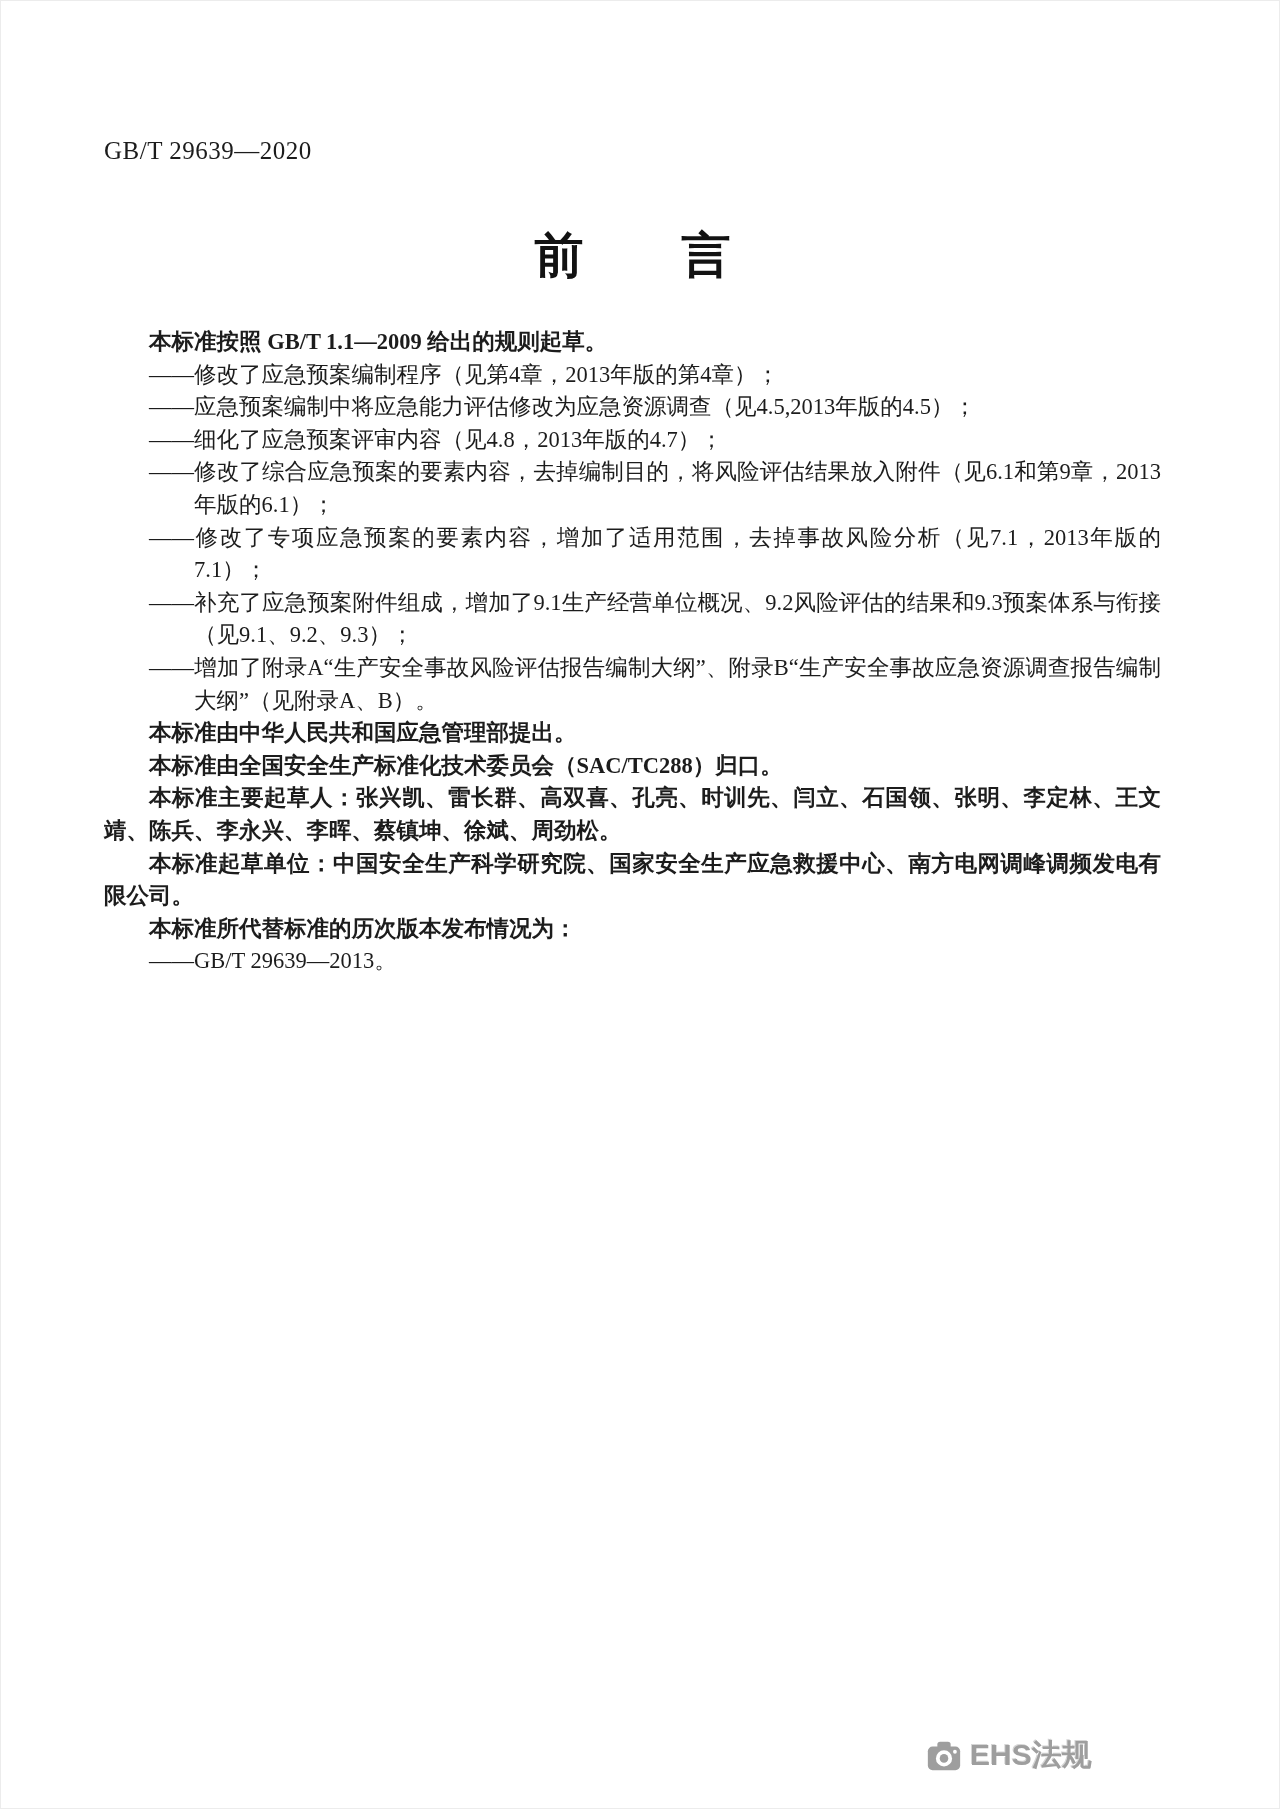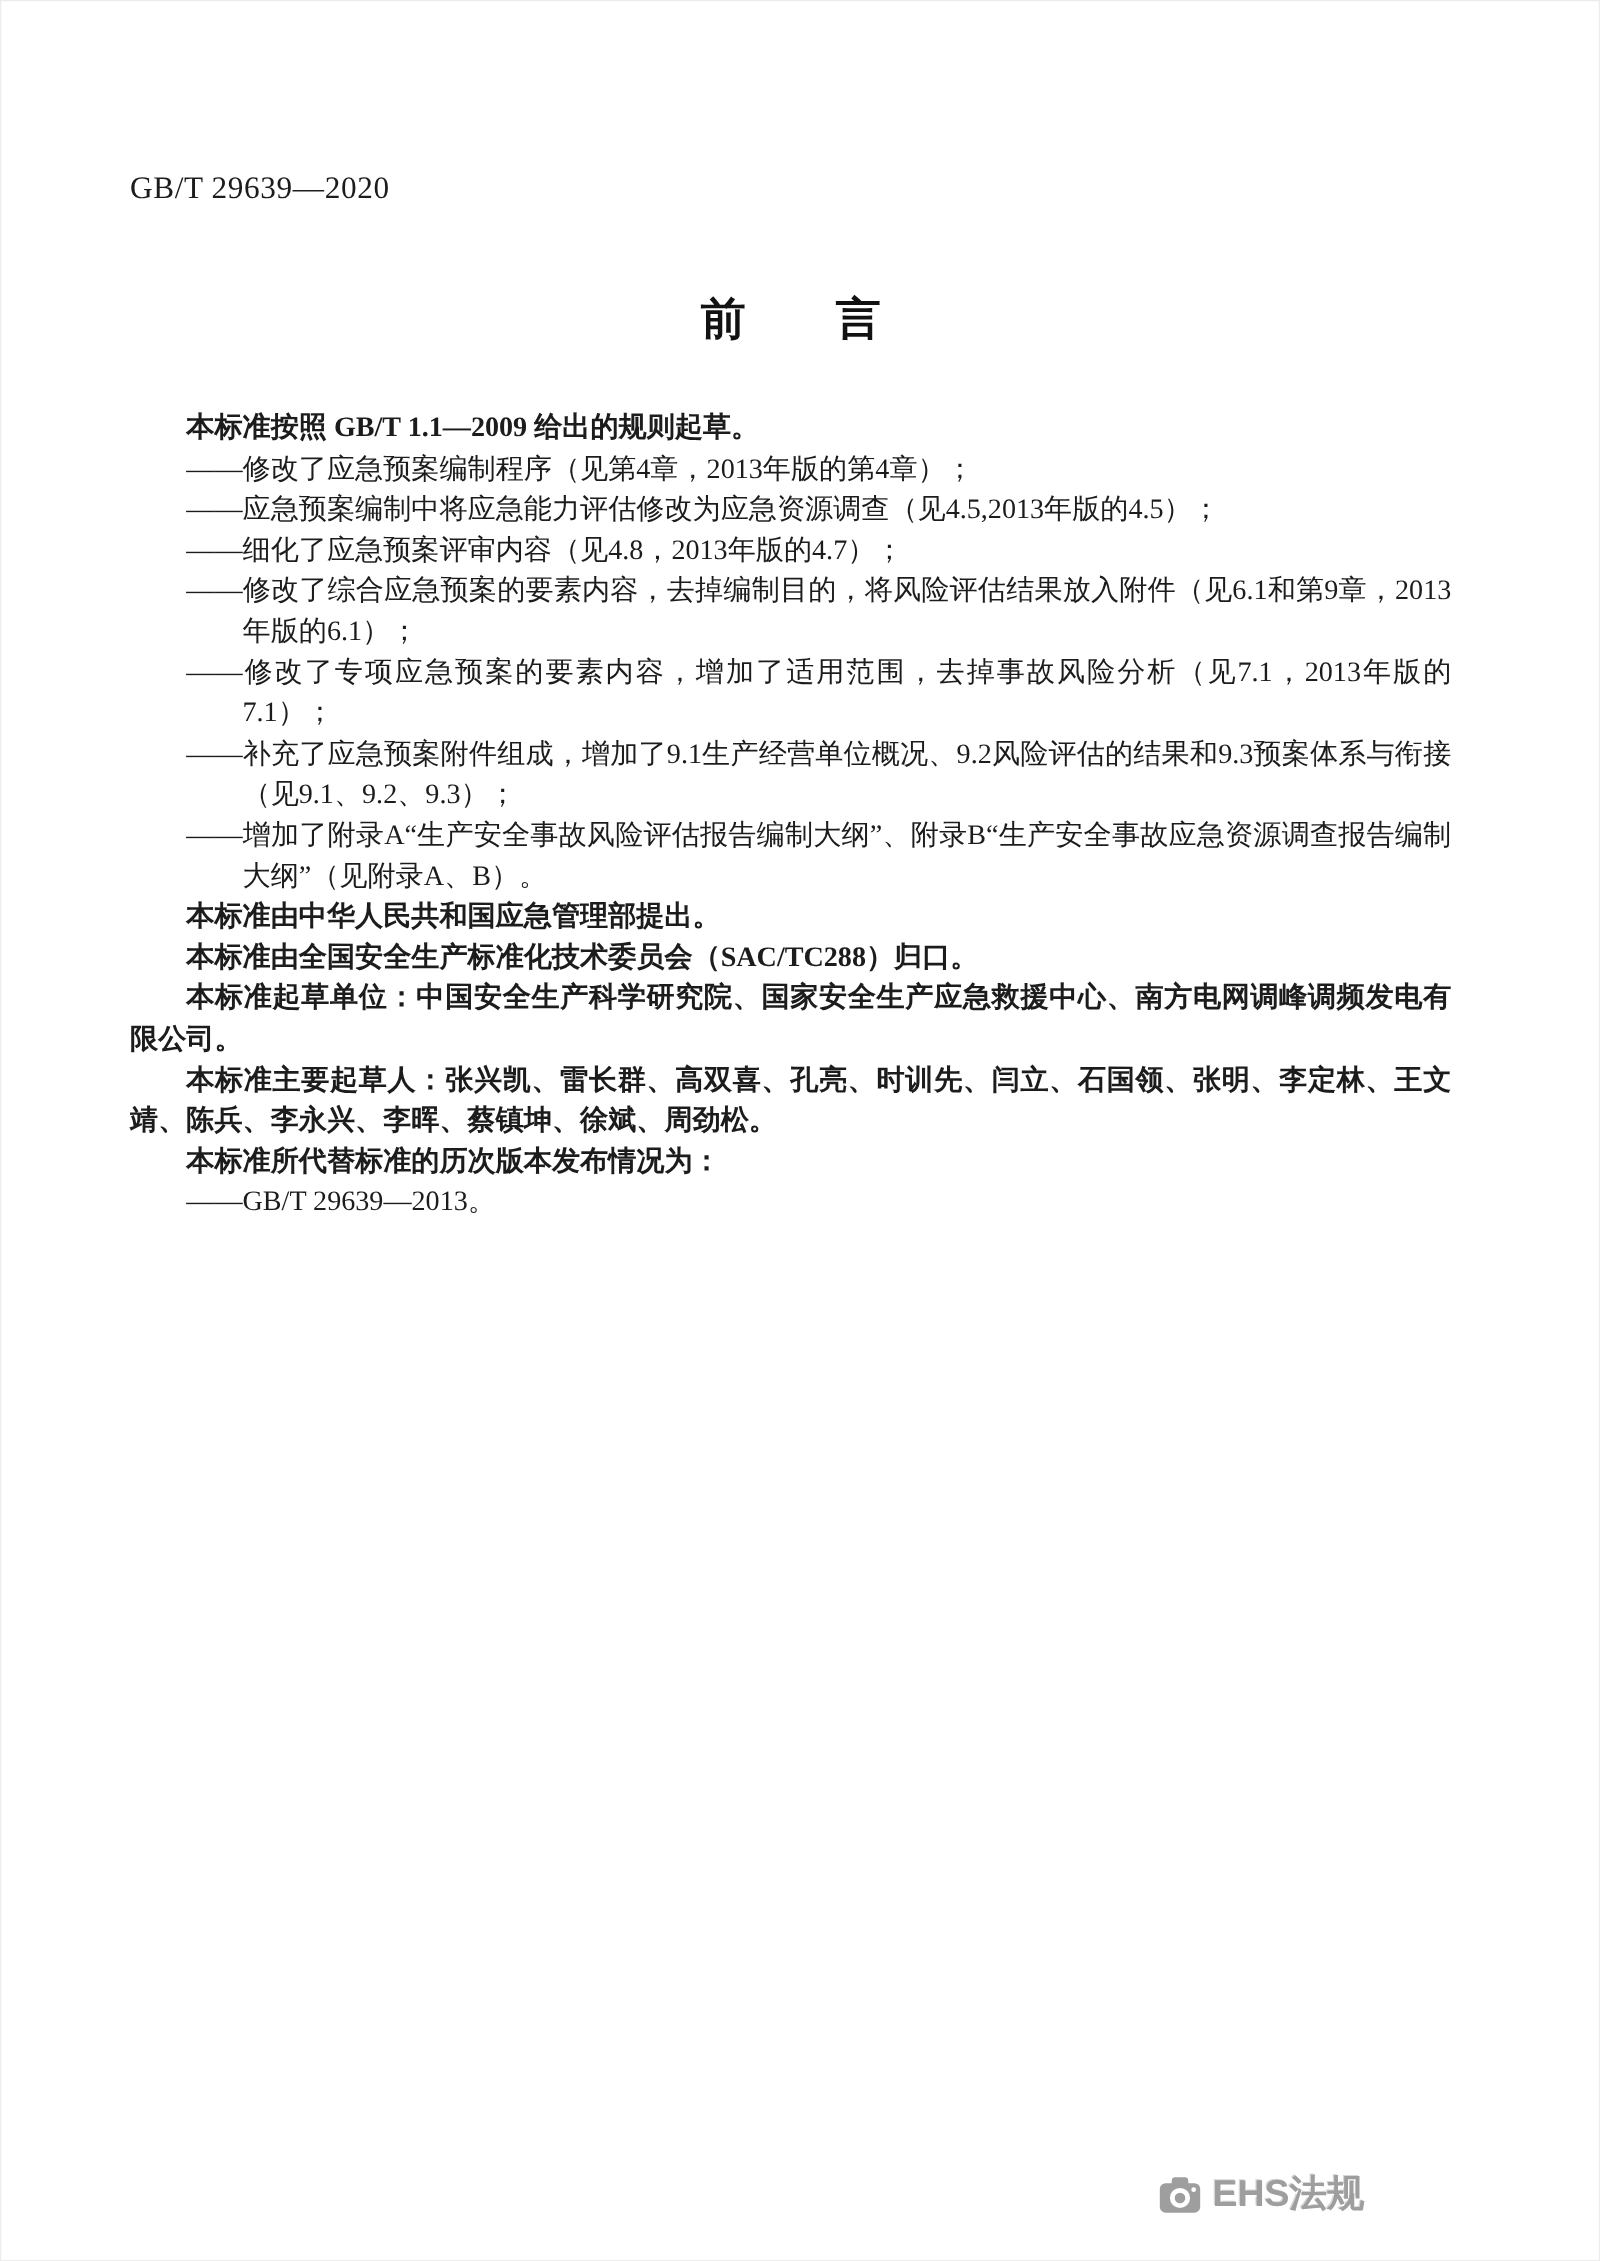--- a/index.html
+++ b/index.html
@@ -27,21 +27,21 @@
     white-space: nowrap;
   }
   .doc-title {
     position: absolute;
     left: 103px;
     width: 1057px;
     top: 228px;
     text-align: center;
     font-family: Liberation Sans, sans-serif;
     font-weight: bold;
-    font-size: 36px;
+    font-size: 49px;
     line-height: 52px;
     color: #121212;
     white-space: pre;
   }
   .body-text {
     position: absolute;
     left: 103px;
     top: 325px;
     width: 1057px;
     font-size: 22.5px;
@@ -96,22 +96,22 @@
       <p class="indent">本标准按照 GB/T 1.1—2009 给出的规则起草。</p>
       <p class="bullet">——修改了应急预案编制程序（见第4章，2013年版的第4章）；</p>
       <p class="bullet">——应急预案编制中将应急能力评估修改为应急资源调查（见4.5,2013年版的4.5）；</p>
       <p class="bullet">——细化了应急预案评审内容（见4.8，2013年版的4.7）；</p>
       <p class="bullet">——修改了综合应急预案的要素内容，去掉编制目的，将风险评估结果放入附件（见6.1和第9章，2013年版的6.1）；</p>
       <p class="bullet">——修改了专项应急预案的要素内容，增加了适用范围，去掉事故风险分析（见7.1，2013年版的7.1）；</p>
       <p class="bullet">——补充了应急预案附件组成，增加了9.1生产经营单位概况、9.2风险评估的结果和9.3预案体系与衔接（见9.1、9.2、9.3）；</p>
       <p class="bullet">——增加了附录A“生产安全事故风险评估报告编制大纲”、附录B“生产安全事故应急资源调查报告编制大纲”（见附录A、B）。</p>
       <p class="indent">本标准由中华人民共和国应急管理部提出。</p>
       <p class="indent">本标准由全国安全生产标准化技术委员会（SAC/TC288）归口。</p>
+      <p class="indent">本标准主要起草人：张兴凯、雷长群、高双喜、孔亮、时训先、闫立、石国领、张明、李定林、王文靖、陈兵、李永兴、李晖、蔡镇坤、徐斌、周劲松。</p>
       <p class="indent">本标准起草单位：中国安全生产科学研究院、国家安全生产应急救援中心、南方电网调峰调频发电有限公司。</p>
-      <p class="indent">本标准主要起草人：张兴凯、雷长群、高双喜、孔亮、时训先、闫立、石国领、张明、李定林、王文靖、陈兵、李永兴、李晖、蔡镇坤、徐斌、周劲松。</p>
       <p class="indent">本标准所代替标准的历次版本发布情况为：</p>
       <p class="bullet">——GB/T 29639—2013。</p>
     </div>
 
   <div class="watermark">
     <svg class="wm-icon" viewBox="0 0 40 40" xmlns="http://www.w3.org/2000/svg" aria-hidden="true">
       <rect x="3" y="10" width="34" height="25" rx="5" fill="#9e9e9e"></rect>
       <rect x="13" y="5" width="14" height="8" rx="3" fill="#9e9e9e"></rect>
       <circle cx="20" cy="22.5" r="8.5" fill="#ffffff"></circle>
       <circle cx="20" cy="22.5" r="4.5" fill="#9e9e9e"></circle>

